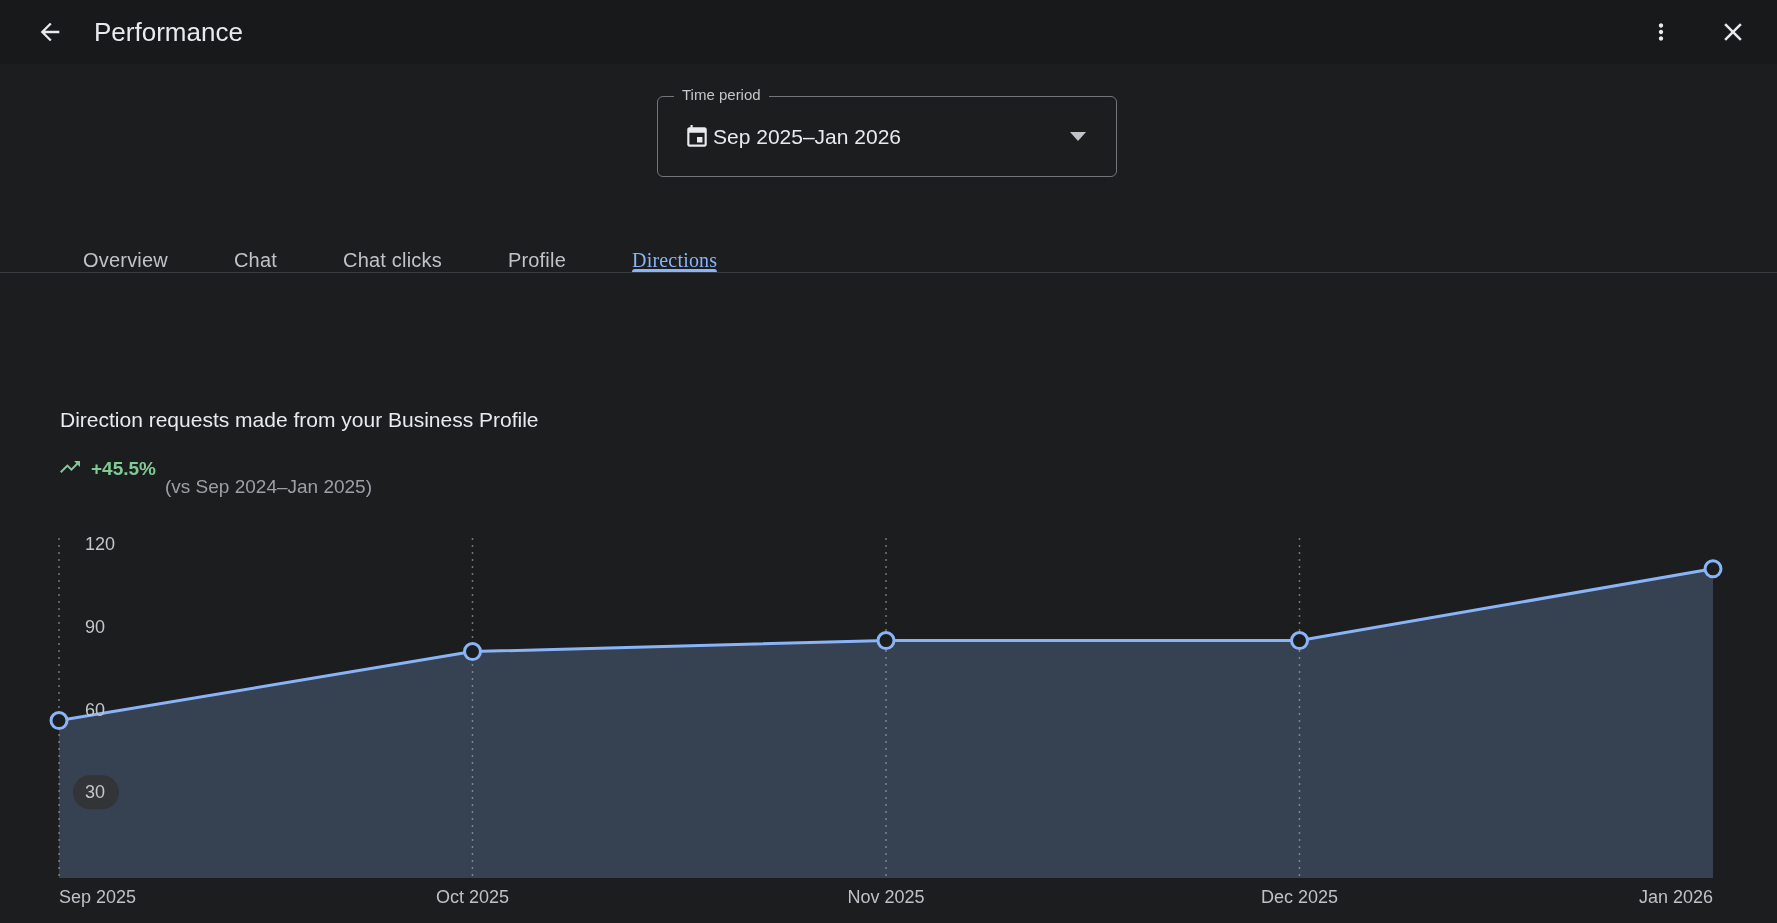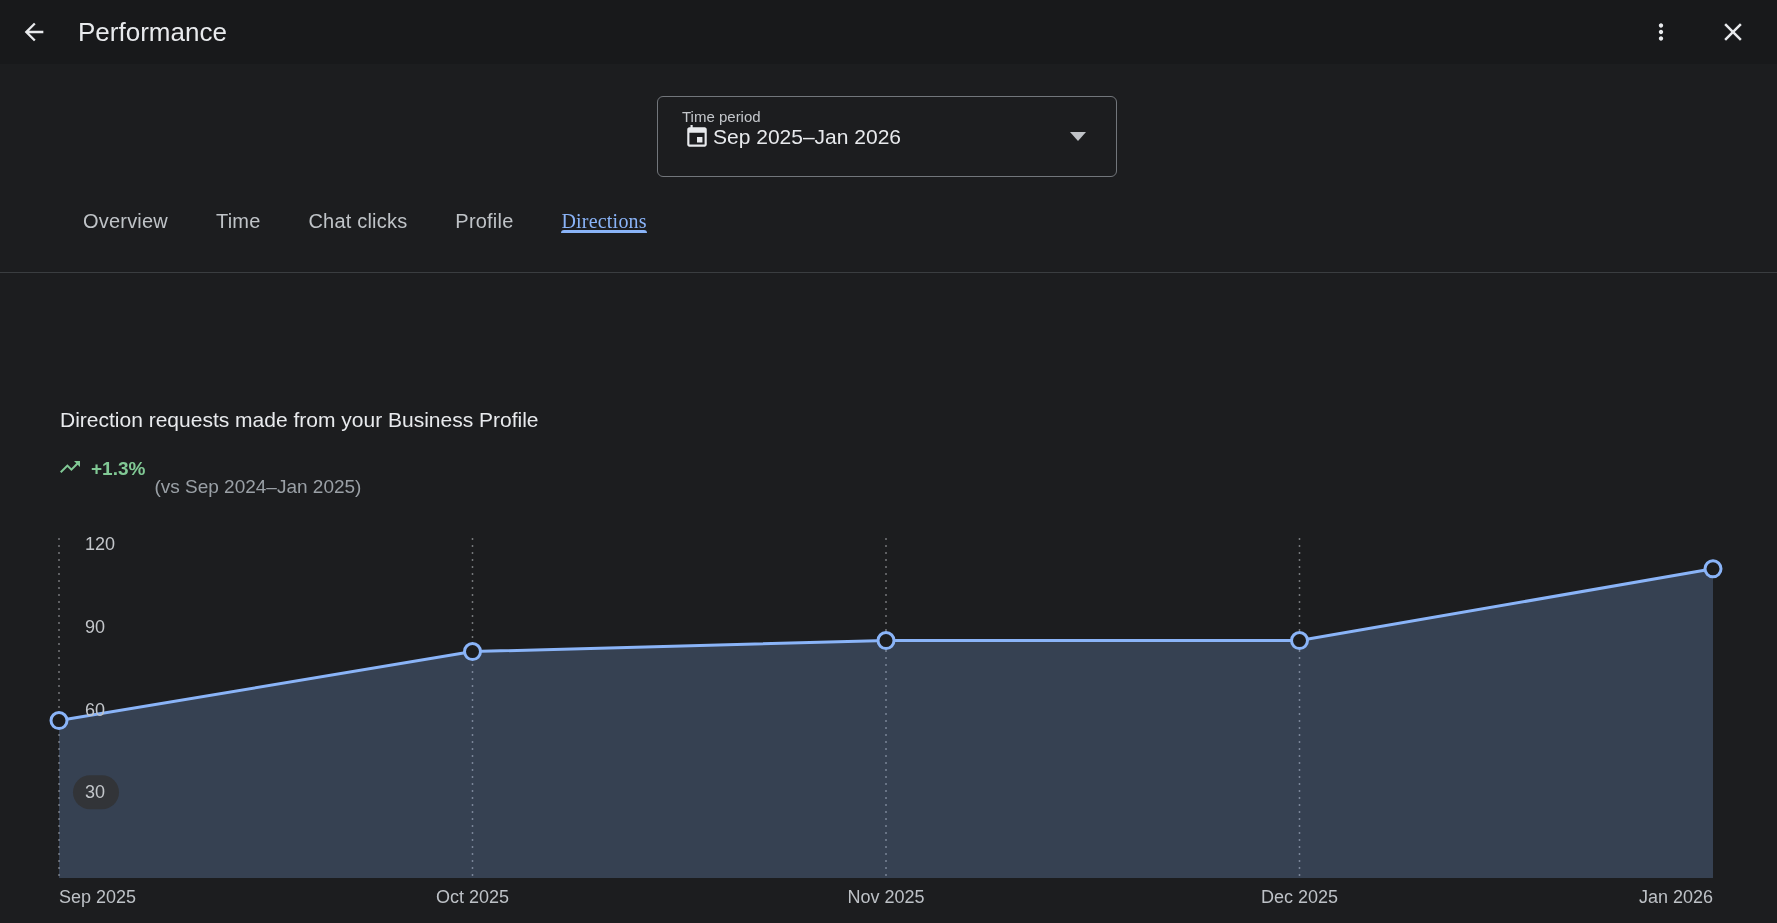--- a/index.html
+++ b/index.html
@@ -1,37 +1,37 @@
 <!DOCTYPE html>
 <html><head>
 <meta charset="utf-8">
 <style>
   html,body{margin:0;padding:0;overflow:hidden;}
   body{width:1777px;height:923px;background:#1c1d1f;font-family:"Liberation Sans",sans-serif;color:#e8eaed;}
   #app{position:relative;width:1777px;height:923px;}
 
   
-  .header{position:absolute;left:0;top:0;width:100%;height:64px;background:#18191b;display:flex;align-items:center;box-sizing:border-box;}
+  .header{position:absolute;left:0;top:0;width:100%;height:64px;background:#18191b;display:flex;align-items:center;box-sizing:border-box;padding-left:16px;}
   .icon-btn{width:44px;height:44px;display:flex;align-items:center;justify-content:center;border:none;background:transparent;cursor:pointer;padding:0;border-radius:50%;}
   .icon-btn svg{display:block;}
   .back-btn{margin-left:12px;}
   .page-title{margin-left:22px;font-size:26px;font-weight:400;color:#e8eaed;}
   .header-spacer{flex:1;}
   .more-btn{margin-right:28px;}
   .close-btn{margin-right:22px;}
 
   
   .time-field{position:absolute;left:657px;top:96px;width:460px;height:81px;border:1px solid #72767b;border-radius:6px;display:flex;align-items:center;cursor:pointer;box-sizing:border-box;background:transparent;}
-  .time-field-label{position:absolute;left:16px;top:-11px;padding:0 8px;background:#1c1d1f;font-size:15px;color:#c3c6ca;margin-top:22px;}
+  .time-field-label{position:absolute;left:16px;top:-11px;padding:0 8px;background:#1c1d1f;font-size:15px;color:#c3c6ca;}
   .time-field .cal{margin-left:26px;display:flex;}
   .time-field-value{margin-left:3px;font-size:21px;font-weight:500;color:#e8eaed;}
   .caret{position:absolute;right:30px;width:0;height:0;border-left:8px solid transparent;border-right:8px solid transparent;border-top:9px solid #c0c3c7;}
 
   
-  .tabs{position:absolute;left:0;top:210px;width:100%;height:63px;display:flex;align-items:flex-start;gap:48px;padding-left:83px;box-sizing:border-box;border-bottom:1px solid #3a3d40;}
+  .tabs{position:absolute;left:0;top:210px;width:100%;height:63px;display:flex;align-items:flex-end;gap:66px;padding-left:83px;box-sizing:border-box;border-bottom:1px solid #3a3d40;}
   .tab{display:flex;align-items:center;font-size:20px;color:#bfc3c7;cursor:pointer;position:relative;letter-spacing:.2px;white-space:nowrap;}
   .tab.active{color:#8ab4f8;font-weight:500;font-family:Liberation Serif, serif;}
   .tab.active::after{content:"";position:absolute;left:0;right:0;bottom:0;height:3px;background:#8ab4f8;border-radius:3px 3px 0 0;}
 
   
   .big-number{position:absolute;left:60px;top:316px;font-size:78px;line-height:82px;font-weight:400;color:#e8eaed;}
   .metric-desc{position:absolute;left:60px;top:408px;font-size:21px;color:#e8eaed;}
   .trend-row{position:absolute;left:58px;top:455px;display:flex;align-items:center;gap:9px;height:28px;}
   .trend-pct{font-size:19px;font-weight:700;color:#81c995;}
   .trend-cmp{font-size:19px;color:#9aa0a6;margin-top:36px;}
@@ -76,34 +76,34 @@
       <svg width="26" height="26" viewBox="0 0 24 24" fill="#e8eaed">
           <path d="M17 12h-5v5h5v-5zM16 1v2H8V1H6v2H5c-1.11 0-1.99.9-1.99 2L3 19c0 1.1.89 2 2 2h14c1.1 0 2-.9 2-2V5c0-1.1-.9-2-2-2h-1V3h-2zm3 18H5V8h14v11z"></path>
         </svg>
     </span>
     <div class="time-field-value">Sep 2025–Jan 2026</div>
     <div class="caret"></div>
   </div>
 
   <div class="tabs">
       <div class="tab">Overview</div>
-      <div class="tab">Time</div>
+      <div class="tab">Chat</div>
       <div class="tab">Chat clicks</div>
       <div class="tab">Profile</div>
       <div class="tab active">Directions</div>
     </div>
 
   <div class="metric-desc">Direction requests made from your Business Profile</div>
   <div class="trend-row">
     <span>
       <svg width="24" height="24" viewBox="0 0 24 24" fill="#81c995">
           <path d="M16 6l2.29 2.29-4.88 4.88-4-4L2 16.59 3.41 18l6-6 4 4 6.3-6.29L22 12V6z"></path>
         </svg>
     </span>
-    <span class="trend-pct">+1.3%</span>
+    <span class="trend-pct">+45.5%</span>
     <span class="trend-cmp">(vs Sep 2024–Jan 2025)</span>
   </div>
 
   <svg id="chart-svg" width="1777" height="403">
       <line x1="59" y1="18" x2="59" y2="358" stroke="#aeb1b5" stroke-width="1.5" stroke-dasharray="2 5" opacity="0.6"></line>
       <line x1="472.5" y1="18" x2="472.5" y2="358" stroke="#aeb1b5" stroke-width="1.5" stroke-dasharray="2 5" opacity="0.6"></line>
       <line x1="886" y1="18" x2="886" y2="358" stroke="#aeb1b5" stroke-width="1.5" stroke-dasharray="2 5" opacity="0.6"></line>
       <line x1="1299.5" y1="18" x2="1299.5" y2="358" stroke="#aeb1b5" stroke-width="1.5" stroke-dasharray="2 5" opacity="0.6"></line>
       <path d="M 59 358 L 59 200.53333333333333 L 472.5 131.575 L 886 120.54166666666666 L 1299.5 120.54166666666666 L 1713 48.82499999999999 L 1713 358 Z" fill="#8ab4f8" opacity="0.24"></path>
       <path d="M 59 200.53333333333333 L 472.5 131.575 L 886 120.54166666666666 L 1299.5 120.54166666666666 L 1713 48.82499999999999" fill="none" stroke="#8ab4f8" stroke-width="3" stroke-linejoin="round"></path>

